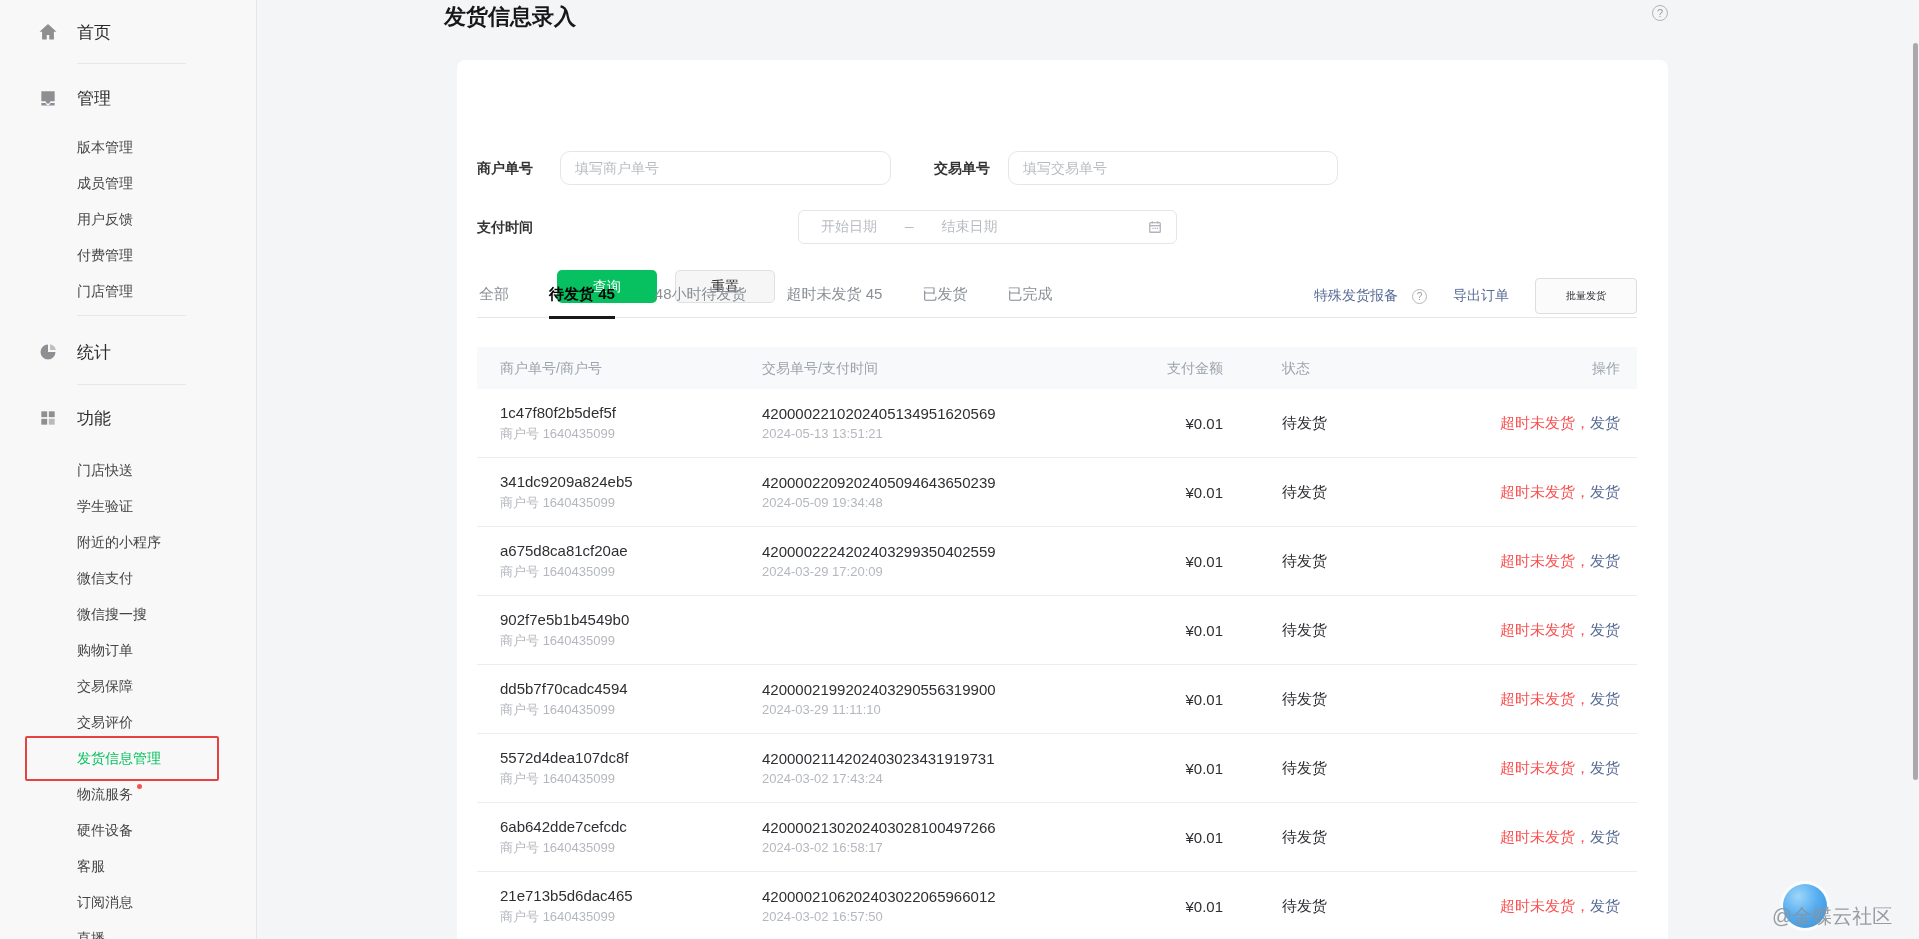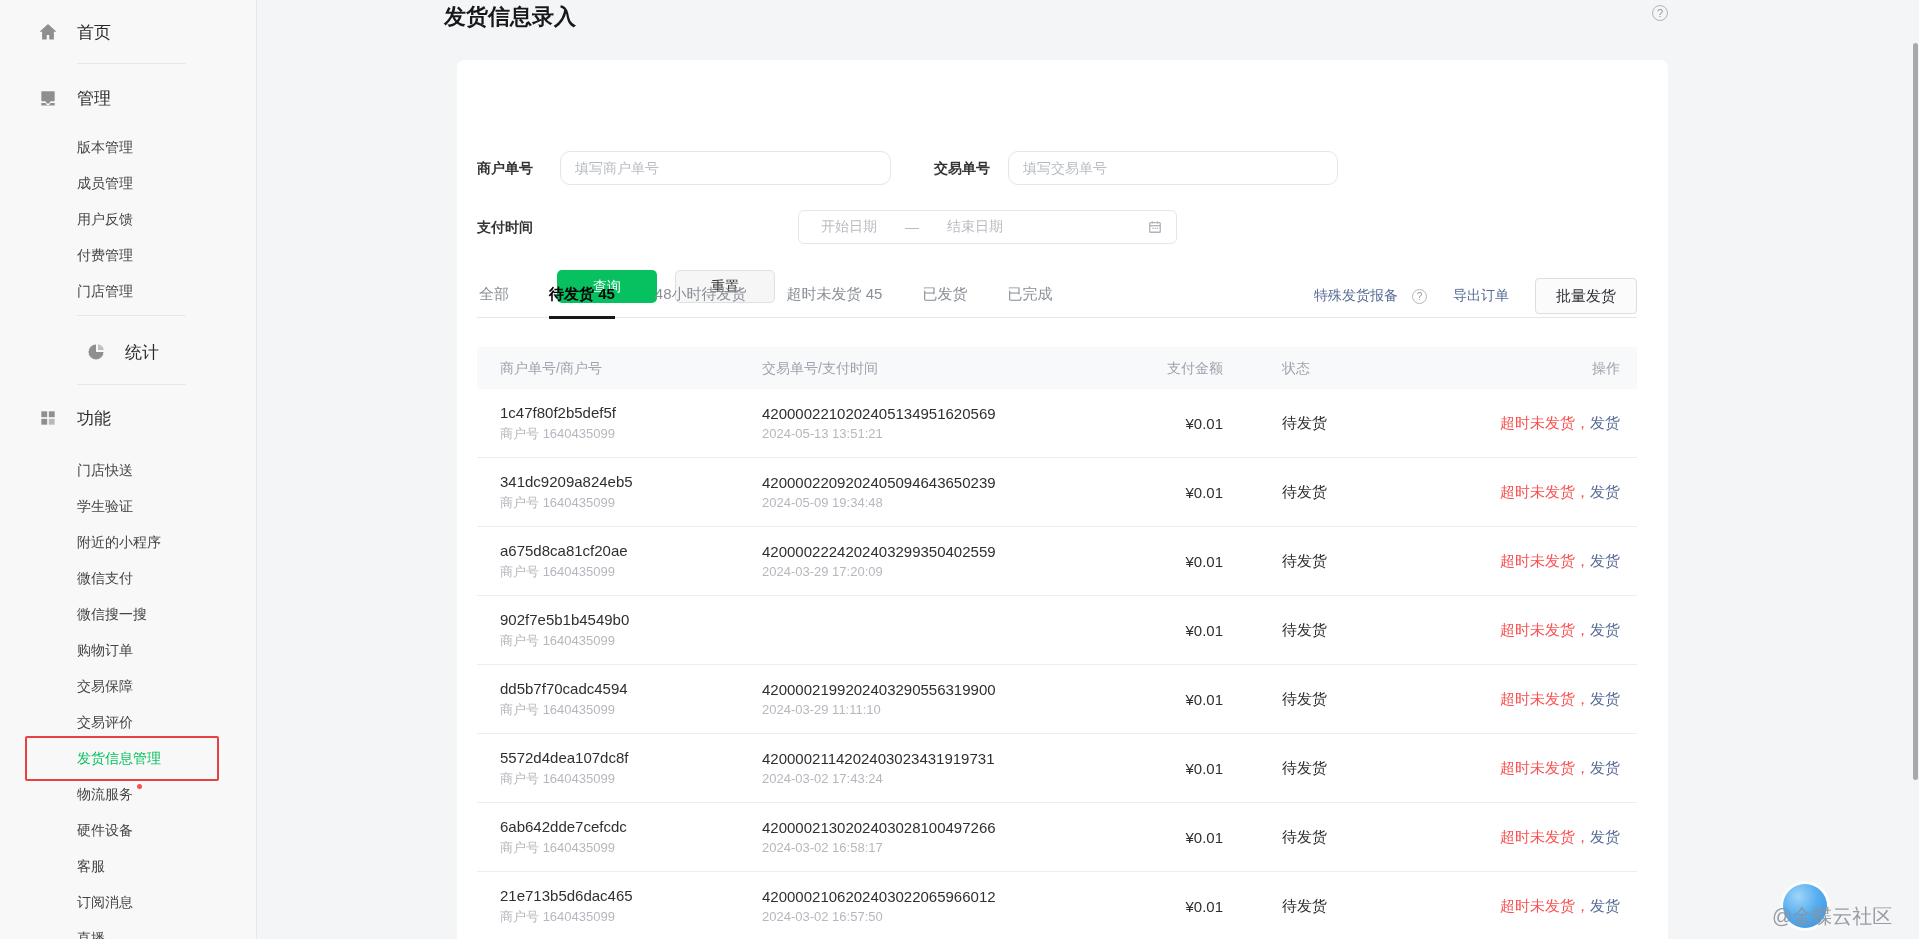--- a/index.html
+++ b/index.html
@@ -19,21 +19,21 @@
     display:flex; align-items:center; height:36px; padding-left:38px;
     font-size:17px; color:#2b2b2b; cursor:pointer;
   }
   .side-item .sicon { width:20px; height:20px; margin-right:19px; display:flex; align-items:center; justify-content:center; }
   .side-item .sicon svg { width:20px; height:20px; fill:#8f8f93; }
   .side-item.first { margin-top:14px; }
   .sdivider { margin:13px 0 0 77px; width:109px; border-top:1px solid #e8e8ea; }
   .sdivider.d2 { margin-top:6px; }
   .sdivider.d3 { margin-top:14px; }
   .sec-head-2 { margin-top:16px; }
-  .sec-head-3 { margin-top:18px;margin-left:48px; }
+  .sec-head-3 { margin-top:18px; }
   .sec-head-4 { margin-top:15px; }
   .subnav { list-style:none; margin-top:13px; }
   .subnav.second { margin-top:16px; }
   .subnav li {
     position:relative; height:36px; line-height:36px; padding-left:77px;
     font-size:14px; color:#454545; cursor:pointer; white-space:nowrap;
   }
   .subnav li.active { color:#07c160; }
   .subnav li.active::before {
     content:""; position:absolute; left:25px; right:37px; top:-4px; bottom:-5px;
@@ -63,21 +63,21 @@
   }
   .f-input::placeholder { color:#b8bcc2; }
   .f-select {
     position:absolute; height:34px; border:1px solid #e4e6e8; border-radius:6px; background:#fff;
     display:flex; align-items:center; padding:0 12px 0 14px; cursor:pointer;
   }
   .f-select .ph { flex:1; font-size:14px; color:#b8bcc2; }
   .f-select svg, .daterange svg { width:14px; height:14px; stroke:#b0b4ba; fill:none; stroke-width:1.5; }
   .daterange {
     position:absolute; height:34px; border:1px solid #e4e6e8; border-radius:6px; background:#fff;
-    display:flex; align-items:center; padding:0 14px 0 22px; cursor:pointer;
+    display:flex; align-items:center; padding:0 14px 0 22px; cursor:pointer;font-family:Liberation Mono, monospace;
   }
   .daterange .ph { font-size:14px; color:#b8bcc2; }
   .daterange .sep { margin:0 28px; color:#b8bcc2; font-size:14px; }
   .daterange .spacer { flex:1; }
   .btn { position:absolute; height:33px; border-radius:5px; font-size:14px; text-align:center;
     line-height:33px; cursor:pointer; border:none; width:100px;
     font-family:"Liberation Sans","DejaVu Sans",sans-serif; }
   .btn.green { background:#07c160; color:#fff; }
   .btn.gray { background:#f6f6f6; color:#333; border:1px solid #e0e0e0; line-height:31px; }
 
@@ -86,21 +86,21 @@
   .tabs { position:absolute; left:2px; top:0; height:44px; display:flex; }
   .tab { position:relative; height:44px; line-height:40px; margin-right:40px; font-size:15px;
     color:#8a8f96; cursor:pointer; white-space:nowrap; }
   .tab.active { color:#000000; font-weight:700; }
   .tab.active::after { content:""; position:absolute; left:0; right:0; bottom:-1px; height:3px; background:#17181a; }
   .tabtools { position:absolute; right:0; top:0; height:44px; display:flex; align-items:center; gap:26px; }
   .ttlink { font-size:14px; color:#576b95; cursor:pointer; display:flex; align-items:center; gap:14px; white-space:nowrap; }
   .qmini { width:15px; height:15px; border-radius:50%; border:1px solid #b7b7bb; color:#9b9b9f;
     font-size:10px; line-height:13px; text-align:center; }
   .btn-batch { width:102px; height:36px; background:#fbfbfc; border:1px solid #dcdee1; border-radius:4px;
-    font-size:15px; color:#2f3035; line-height:34px; text-align:center; cursor:pointer; }
+    font-size:10px; color:#2f3035; line-height:34px; text-align:center; cursor:pointer; }
 
   
   .thead { position:absolute; left:20px; right:31px; top:287px; height:42px; background:#f8f9fa; }
   .thead .hc { position:absolute; top:0; height:42px; line-height:42px; font-size:14px; color:#9ca3ad; white-space:nowrap; }
   .c1 { left:23px; } .c2 { left:285px; }
   .c3 { left:546px; width:200px; text-align:right; }
   .c4 { left:805px; } .c5 { right:17px; text-align:right; }
   .tbody { position:absolute; left:20px; right:31px; top:329px; }
   .trow { position:relative; height:69px; border-bottom:1px solid #ededf0; }
   .cell { position:absolute; top:0; height:100%; display:flex; flex-direction:column; justify-content:center; gap:4px; white-space:nowrap; }

